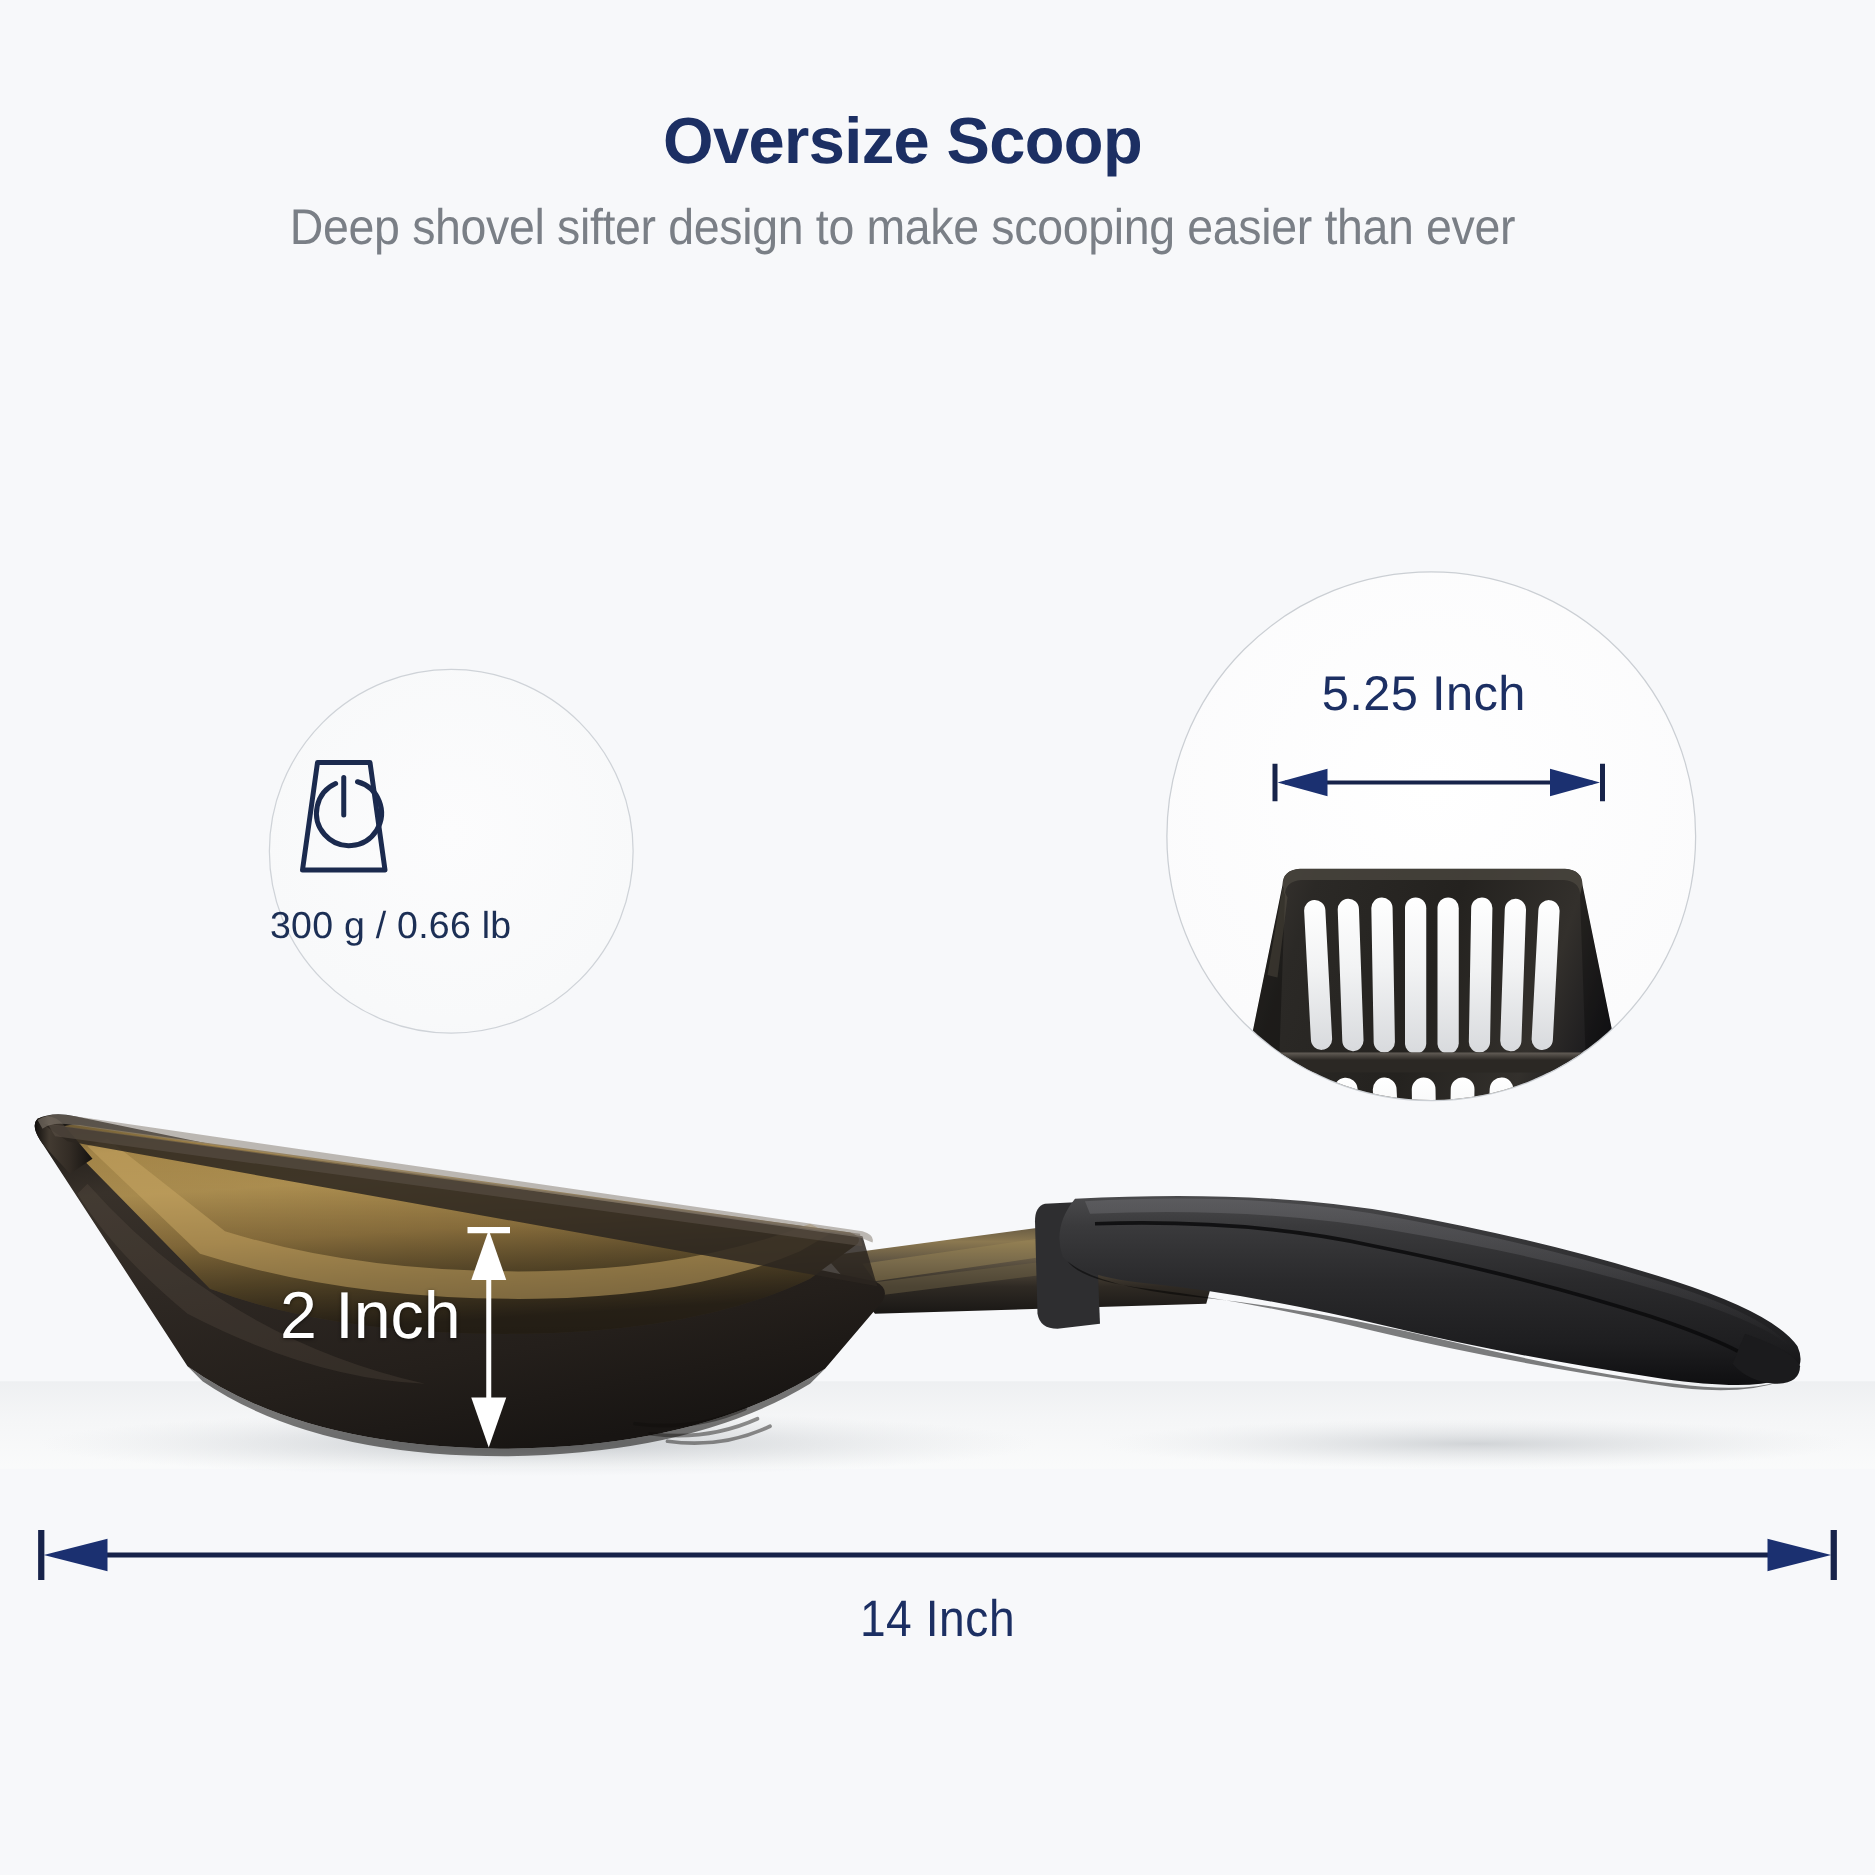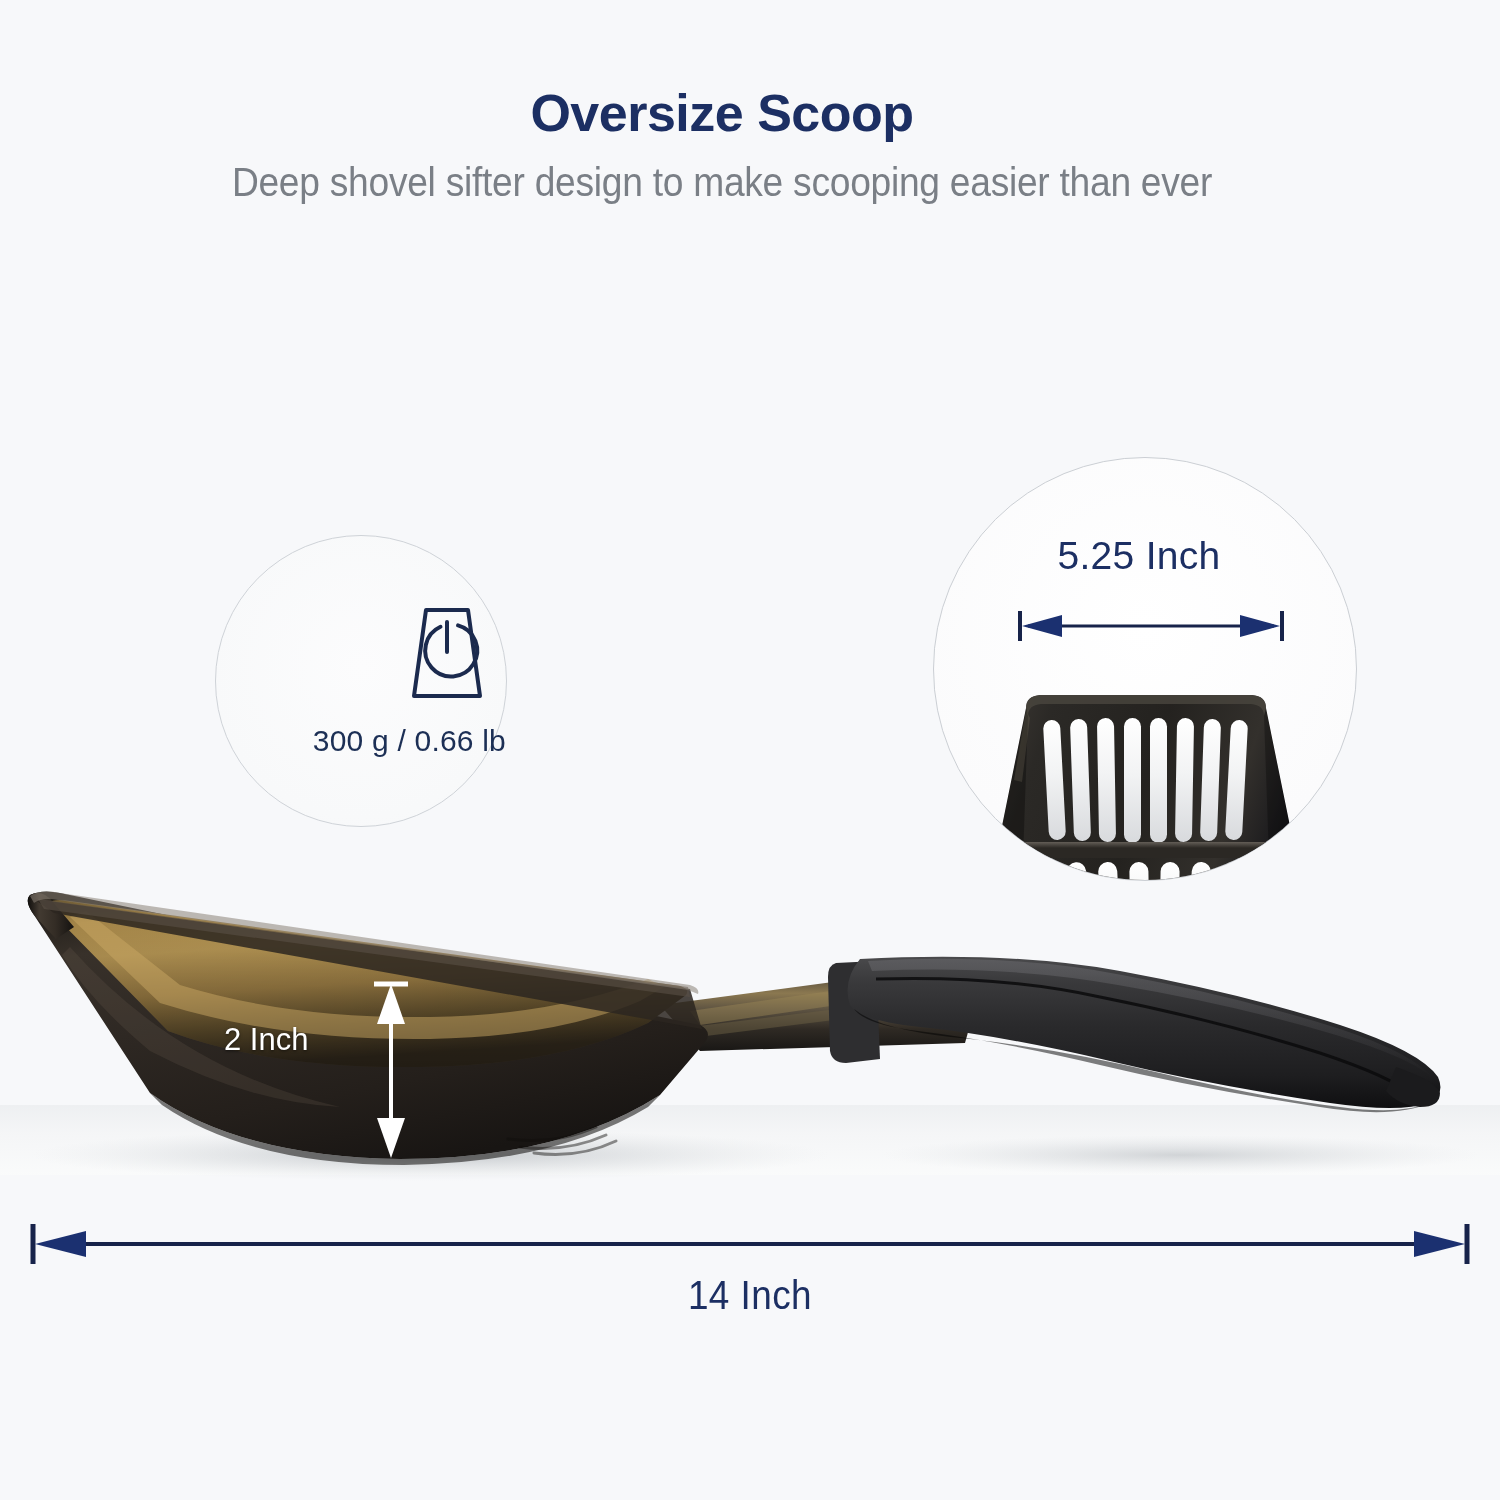--- a/index.html
+++ b/index.html
@@ -58,21 +58,21 @@
     position: absolute;
     left: 215px;
     top: 535px;
     width: 292px;
     height: 292px;
     border-radius: 50%;
     border: 1px solid #cfd3d8;
     background: radial-gradient(circle at 50% 45%, #fcfcfd 0%, #f8f9fa 70%, #f5f6f8 100%);
     display: flex;
     flex-direction: column;
-    align-items: flex-end;
+    align-items: flex-start;
     justify-content: center;
   }
 
   #weight-icon { width: 118px; height: 96px; display:block; }
 
   #weight-label {
     margin-top: 24px;
     font-size: 30px;
     color: #1c2f55;
     letter-spacing: 0.2px;
@@ -125,21 +125,21 @@
     top: 855px;
     width: 1500px;
     height: 370px;
   }
 
   
   #depth-label {
     position: absolute;
     left: 224px;
     top: 1022px;
-    font-size: 31px;
+    font-size: 53px;
     color: #ffffff;
     letter-spacing: 0px;
     text-shadow: 0 1px 3px rgba(0,0,0,0.55);
     z-index: 6;
   }
 
   #depth-arrow {
     position: absolute;
     left: 368px;
     top: 978px;

